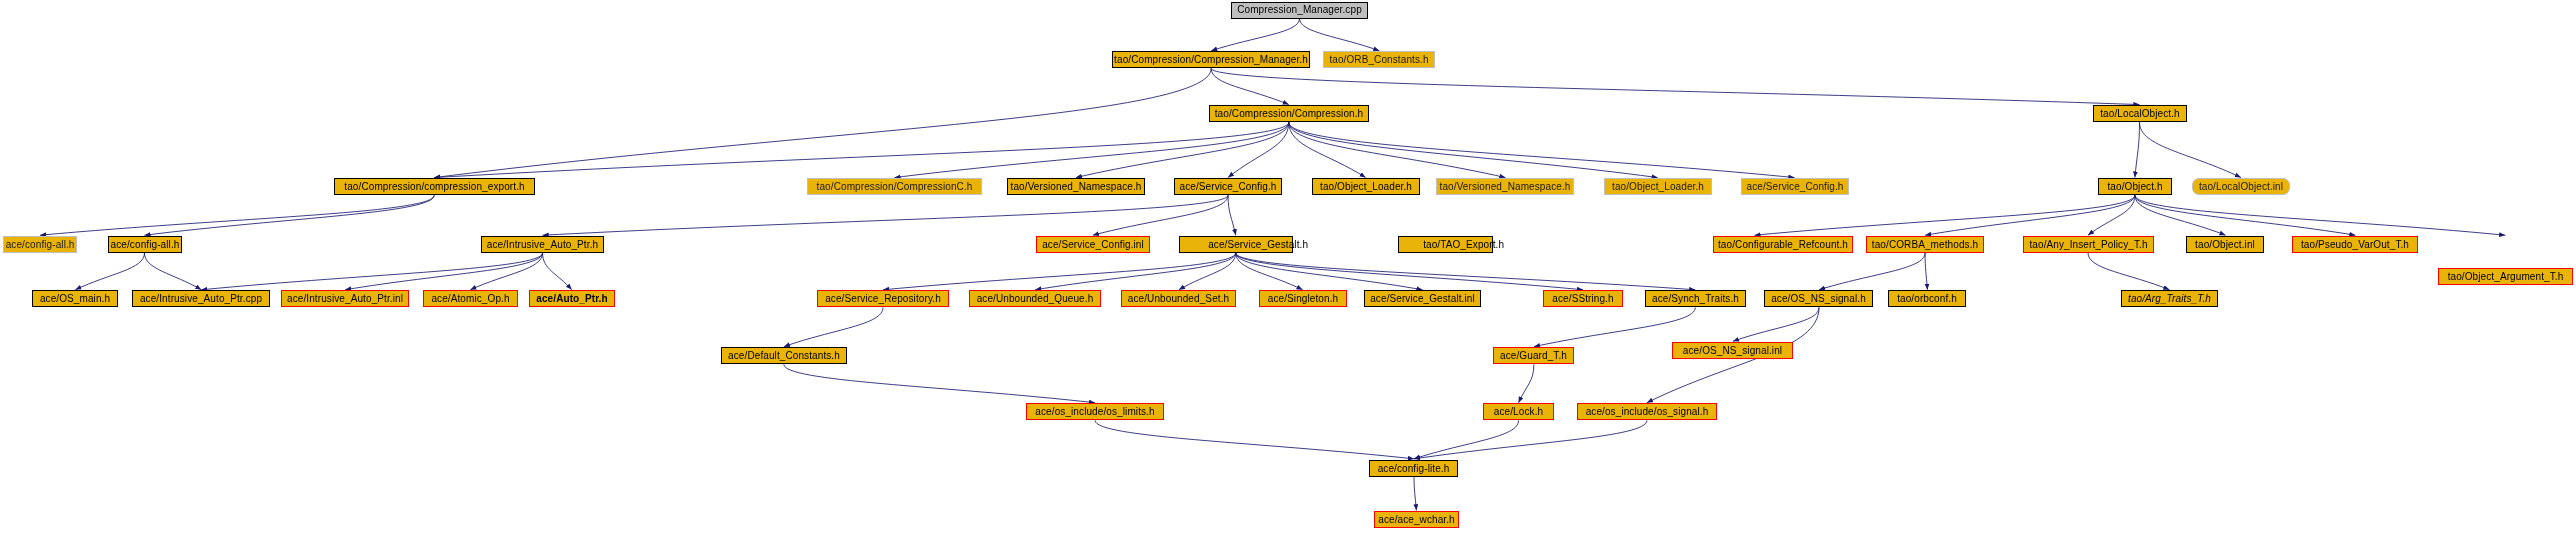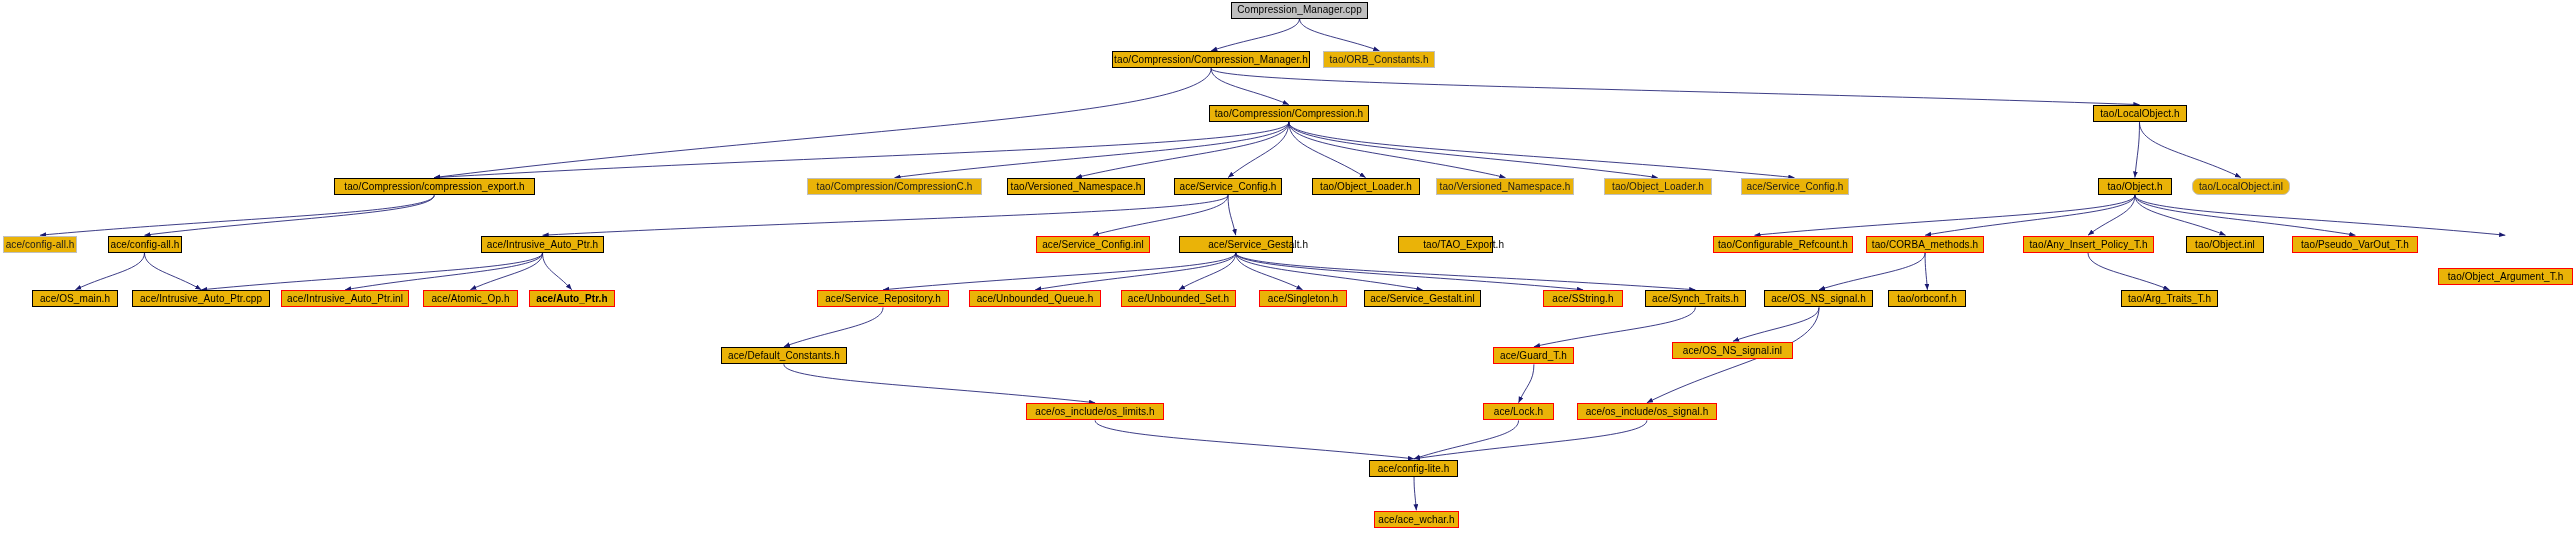--- a/index.html
+++ b/index.html
@@ -151,21 +151,21 @@
       <div class="node red" style="left: 529px; top: 290px; width: 86px; font-weight: bold;">ace/Auto_Ptr.h</div>
       <div class="node red" style="left: 817px; top: 290px; width: 132px;">ace/Service_Repository.h</div>
       <div class="node red" style="left: 969px; top: 290px; width: 132px;">ace/Unbounded_Queue.h</div>
       <div class="node red" style="left: 1121px; top: 290px; width: 115px;">ace/Unbounded_Set.h</div>
       <div class="node red" style="left: 1259px; top: 290px; width: 88px;">ace/Singleton.h</div>
       <div class="node" style="left: 1364px; top: 290px; width: 117px;">ace/Service_Gestalt.inl</div>
       <div class="node red" style="left: 1543px; top: 290px; width: 80px; text-align: center;">ace/SString.h</div>
       <div class="node" style="left: 1645px; top: 290px; width: 101px;">ace/Synch_Traits.h</div>
       <div class="node" style="left: 1764px; top: 290px; width: 109px;">ace/OS_NS_signal.h</div>
       <div class="node" style="left: 1888px; top: 290px; width: 78px;">tao/orbconf.h</div>
-      <div class="node" style="left: 2121px; top: 290px; width: 97px;">tao/Arg_Traits_T.h</div>
+      <div class="node" style="left: 2121px; top: 290px; width: 97px; font-style: italic;">tao/Arg_Traits_T.h</div>
       <div class="node red" style="left: 1493px; top: 347px; width: 81px;">ace/Guard_T.h</div>
       <div class="node red" style="left: 1672px; top: 342px; width: 121px;">ace/OS_NS_signal.inl</div>
       <div class="node" style="left: 721px; top: 347px; width: 126px;">ace/Default_Constants.h</div>
       <div class="node red" style="left: 1026px; top: 403px; width: 138px;">ace/os_include/os_limits.h</div>
       <div class="node red" style="left: 1483px; top: 403px; width: 71px;">ace/Lock.h</div>
       <div class="node red" style="left: 1577px; top: 403px; width: 140px;">ace/os_include/os_signal.h</div>
       <div class="node" style="left: 1369px; top: 460px; width: 89px;">ace/config-lite.h</div>
       <div class="node red" style="left: 1374px; top: 511px; width: 85px;">ace/ace_wchar.h</div>
     </div>
 </div>

